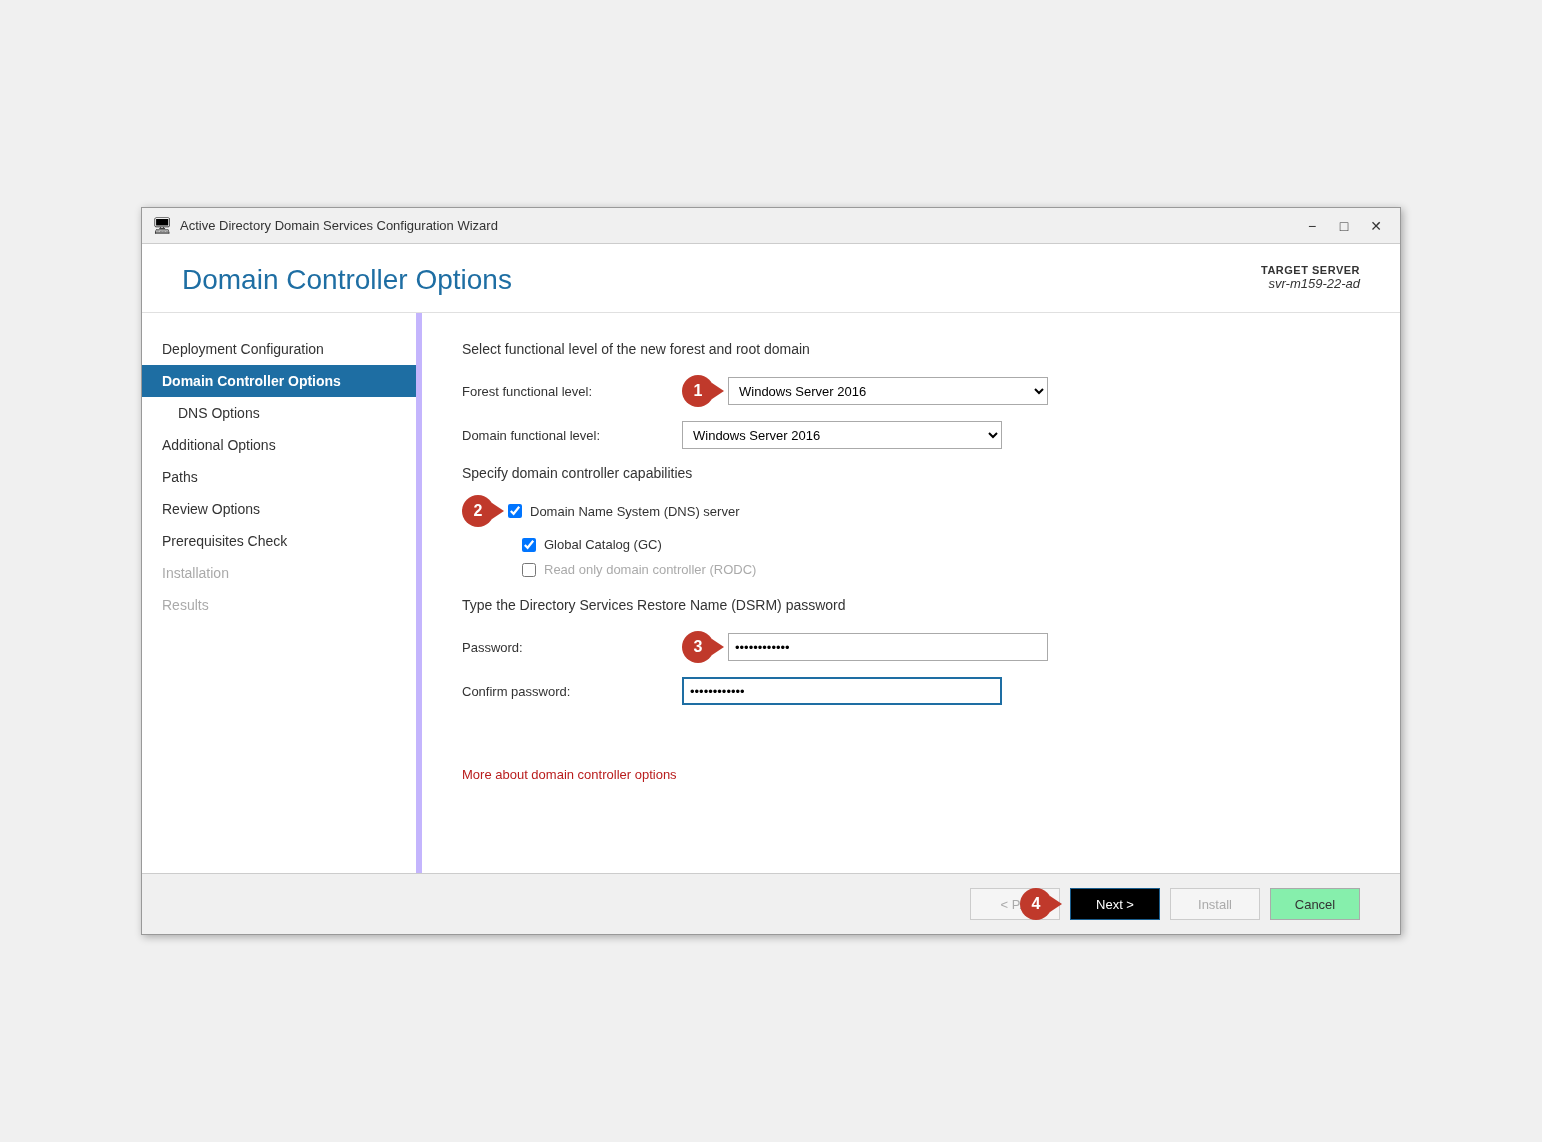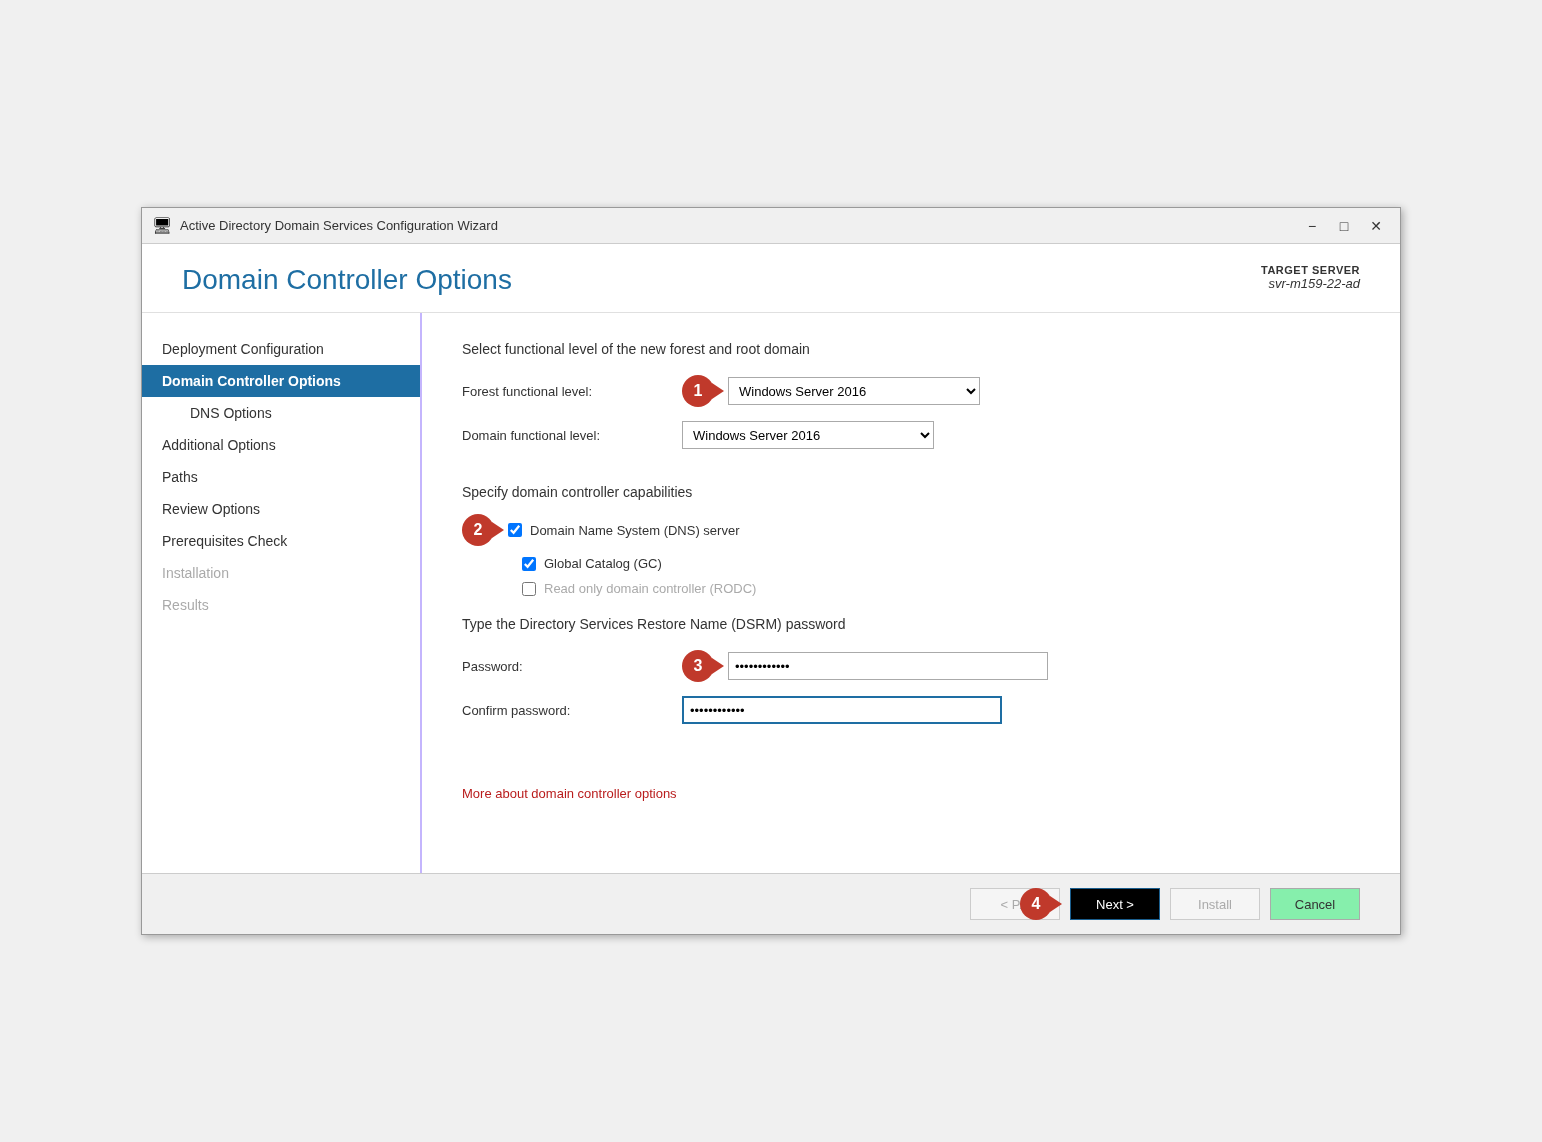--- a/index.html
+++ b/index.html
@@ -83,42 +83,42 @@
       color: #333;
       font-style: italic;
     }
 
     .content {
       display: flex;
       min-height: 560px;
     }
     .sidebar {
       width: 280px;
-      border-right: 2px solid #c4b5fd;
+      border-right: 6px solid #c4b5fd;
       padding: 20px 0;
       background: #fff;
       flex-shrink: 0;
     }
     .sidebar-item {
       padding: 8px 20px;
       font-size: 14px;
       color: #333;
       cursor: default;
     }
     .sidebar-item.active {
       background: #1e6ea3;
       color: #fff;
       font-weight: 600;
     }
     .sidebar-item.disabled {
       color: #aaa;
       cursor: default;
     }
     .sidebar-item.indent {
-      padding-left: 48px;
+      padding-left: 36px;
     }
 
     .main {
       flex: 1;
       padding: 28px 40px;
     }
     .section-title {
       font-size: 14px;
       color: #333;
       margin-bottom: 18px;
@@ -128,30 +128,30 @@
       align-items: center;
       margin-bottom: 14px;
     }
     .form-label {
       width: 220px;
       font-size: 13px;
       color: #333;
       flex-shrink: 0;
     }
     .form-select {
-      width: 252px;
+      width: 320px;
       height: 28px;
       border: 1px solid #aaa;
       font-size: 13px;
       padding: 2px 6px;
       background: #fff;
       cursor: pointer;
     }
     .capabilities-section {
-      margin-top: 35px;
+      margin-top: 16px;
       margin-bottom: 20px;
     }
     .capabilities-title {
       font-size: 14px;
       color: #333;
       margin-bottom: 14px;
     }
     .checkbox-row {
       display: flex;
       align-items: center;

